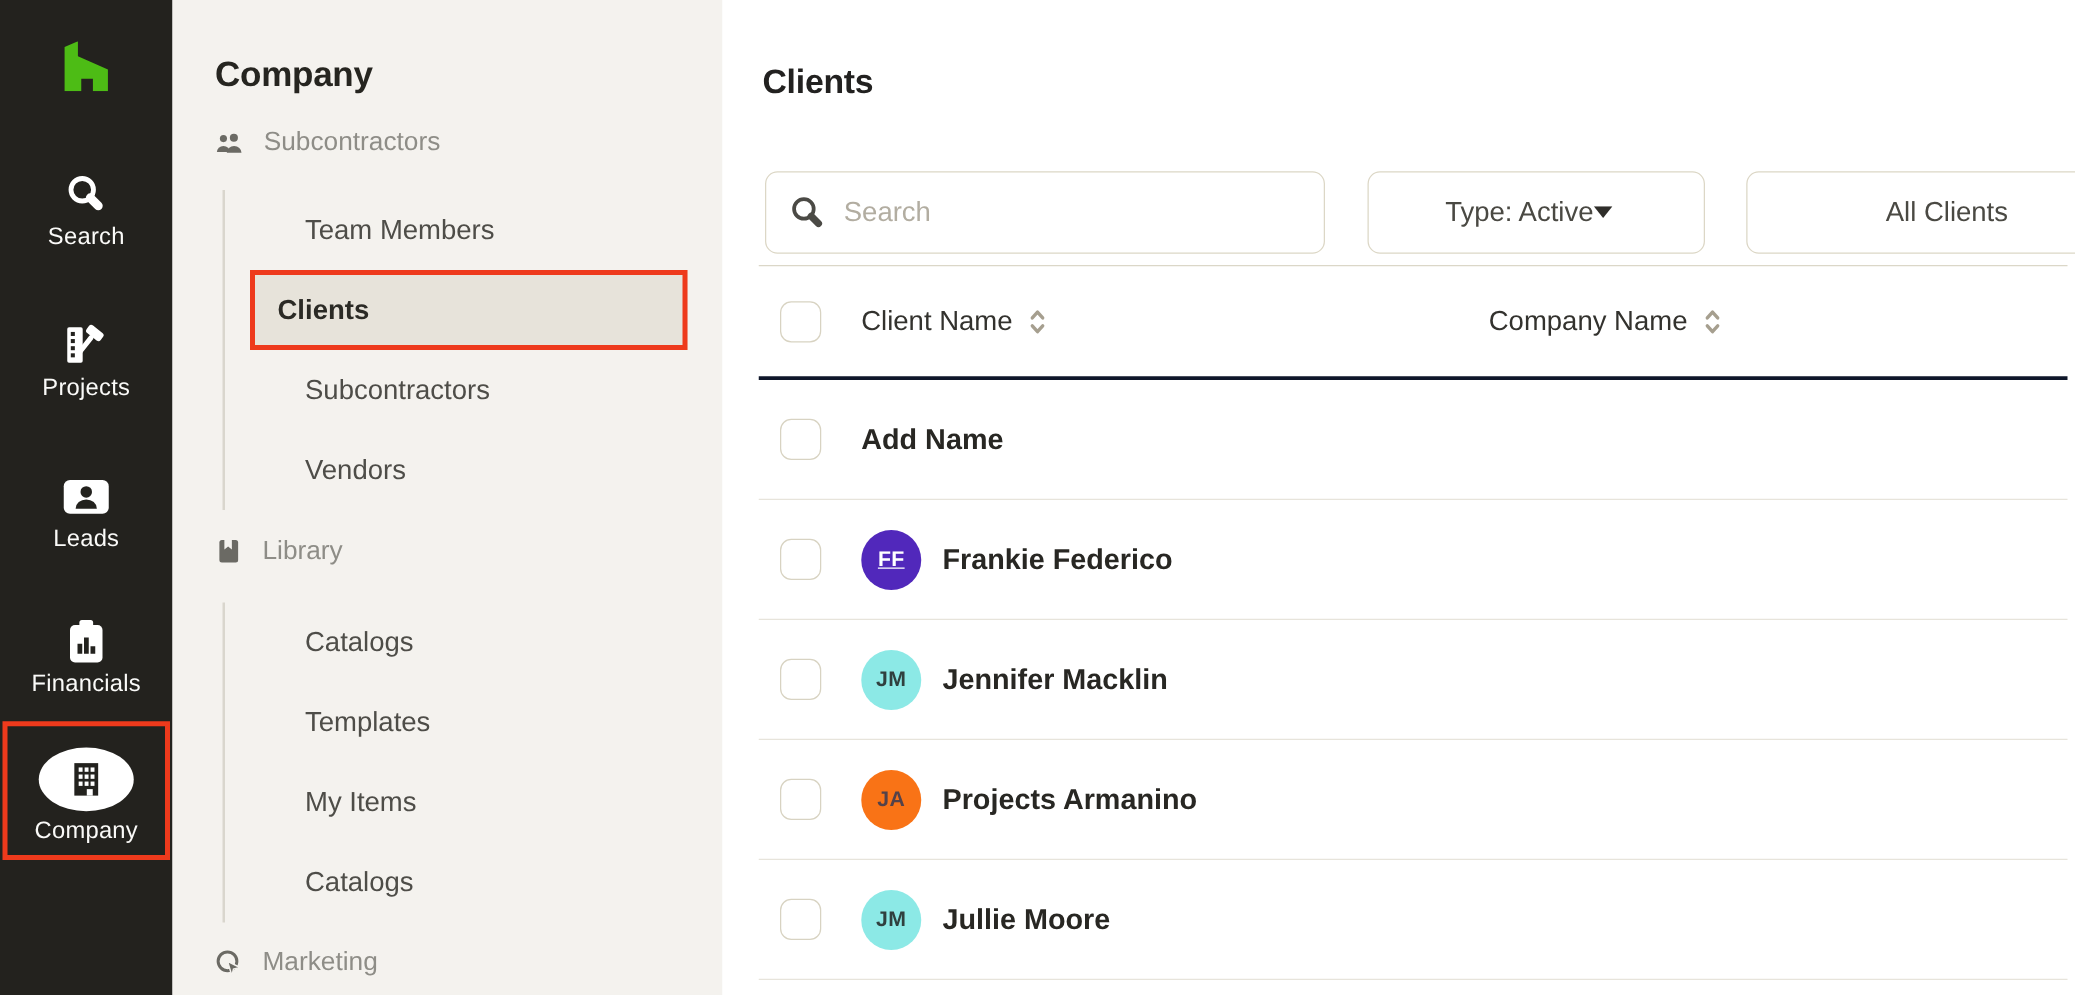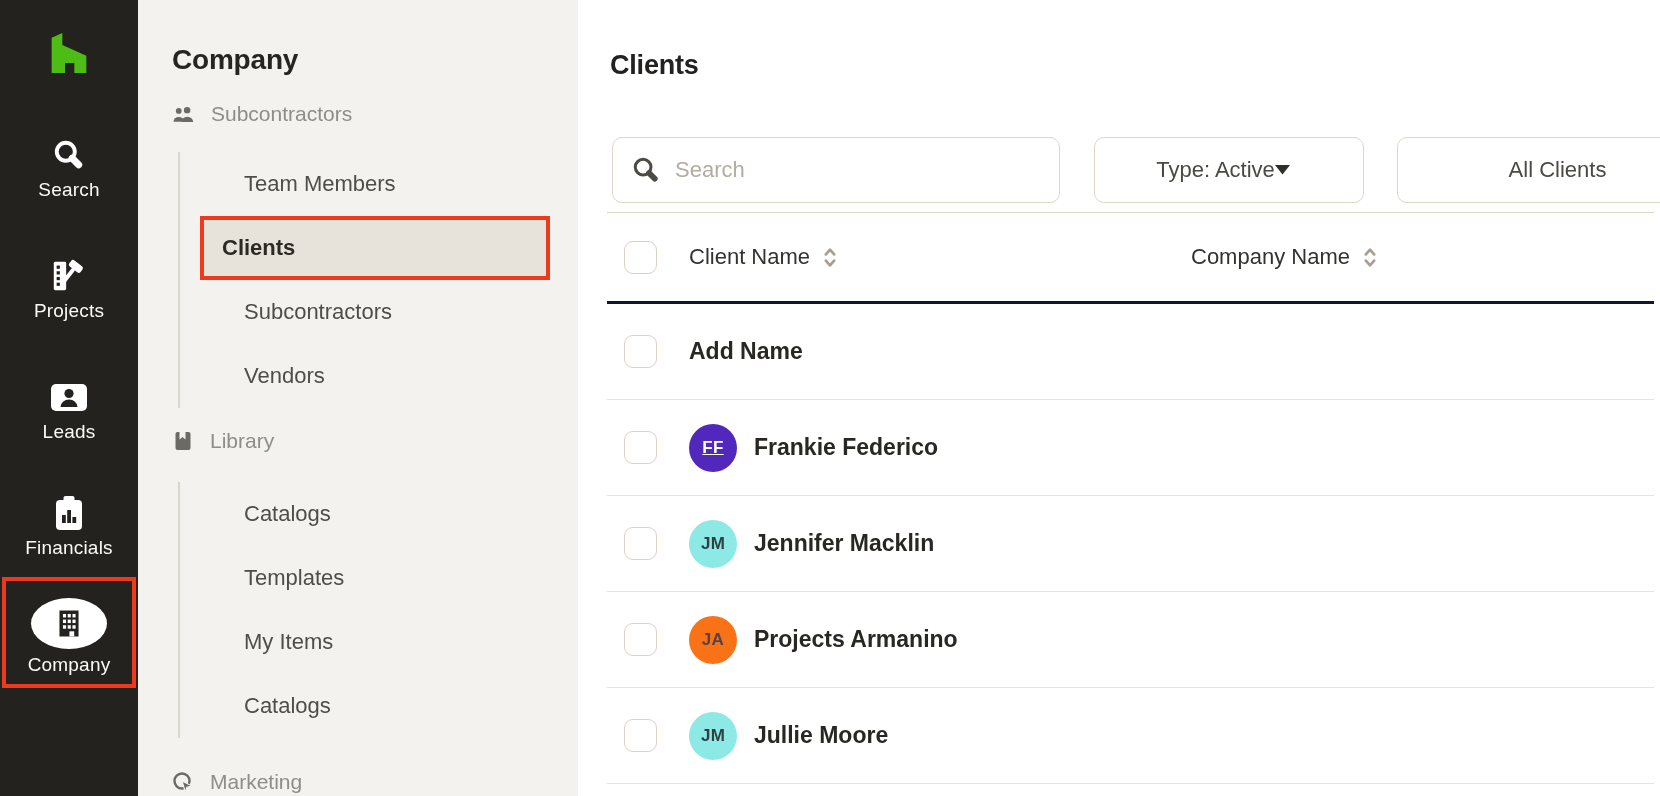--- a/index.html
+++ b/index.html
@@ -16,21 +16,21 @@
   .rail-pill { margin-top:17px; width:76px; height:51px; background:#fff; border-radius:50%; display:flex; align-items:center; justify-content:center; }
   .rail-annotation .rlabel { margin-top:5px; font-size:19px; color:#fafaf8; }
 
   
   .sidebar { width:440px; height:796px; background:#f4f2ee; flex:none; position:relative; }
   .sb-title { margin:44px 0 0 34px; font-size:28px; font-weight:700; color:#262520; letter-spacing:-.2px; }
   .sb-section { display:flex; align-items:center; gap:16px; margin-left:34px; height:24px; cursor:pointer; }
   .sb-section .slabel { font-size:21px; color:#8e8d87; }
   .sec-collaborators { margin-top:26px; }
   .sec-library { margin-top:21px; }
-  .sec-marketing { margin-top:32px;text-align:right; }
+  .sec-marketing { margin-top:20px;text-align:right; }
   .nav-list { list-style:none; margin:26px 0 0 40px; border-left:2px solid #d9d6cd; }
   .nav-list.lib { margin-top:29px; }
   .nav-item { height:64px; display:flex; align-items:center; padding-left:64px; font-size:22px; font-weight:500; color:#4e4d48; cursor:pointer; }
   .nav-item.sel { margin-left:20px; padding-left:18px; width:350px; height:64px;
       background:#e7e3da; border:4px solid #ee3a1c; font-weight:700; color:#2b2a25; }
 
   
   .main { position:relative; flex:1; height:796px; background:#fff; overflow:hidden; }
   .page-title { position:absolute; top:50px; left:32px; font-size:27px; font-weight:700; color:#222120; letter-spacing:-.2px; }
   .controls { position:absolute; top:137px; left:34px; display:flex; }

